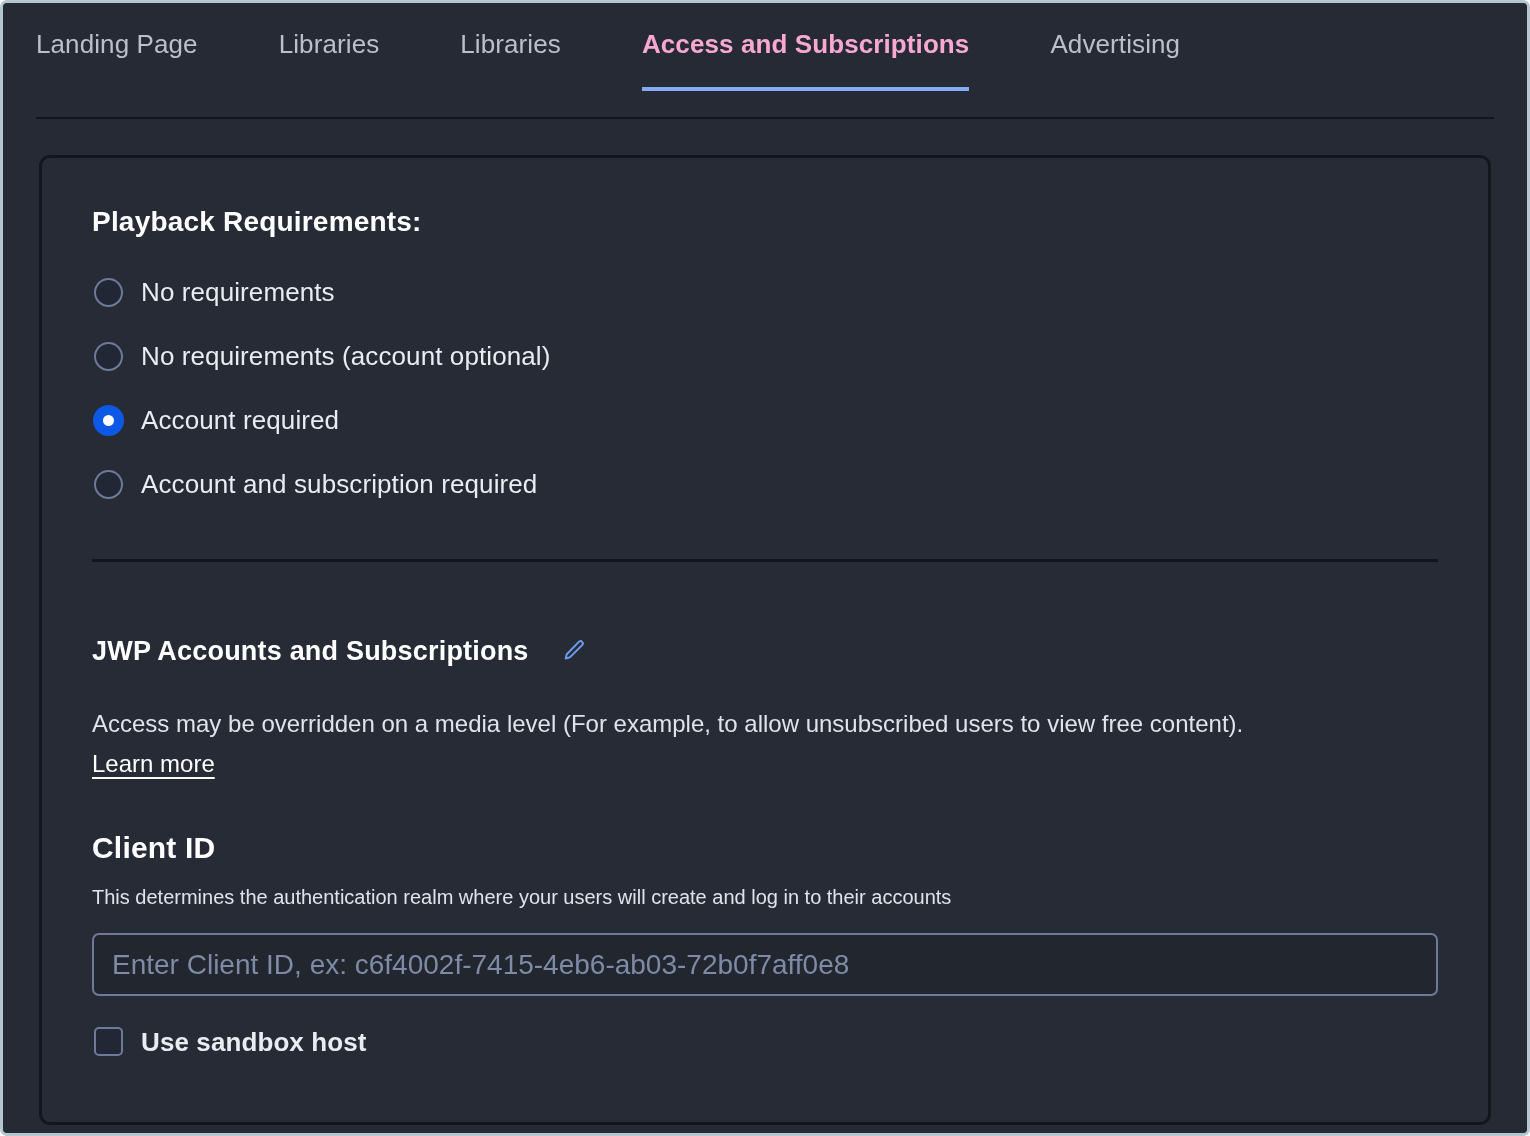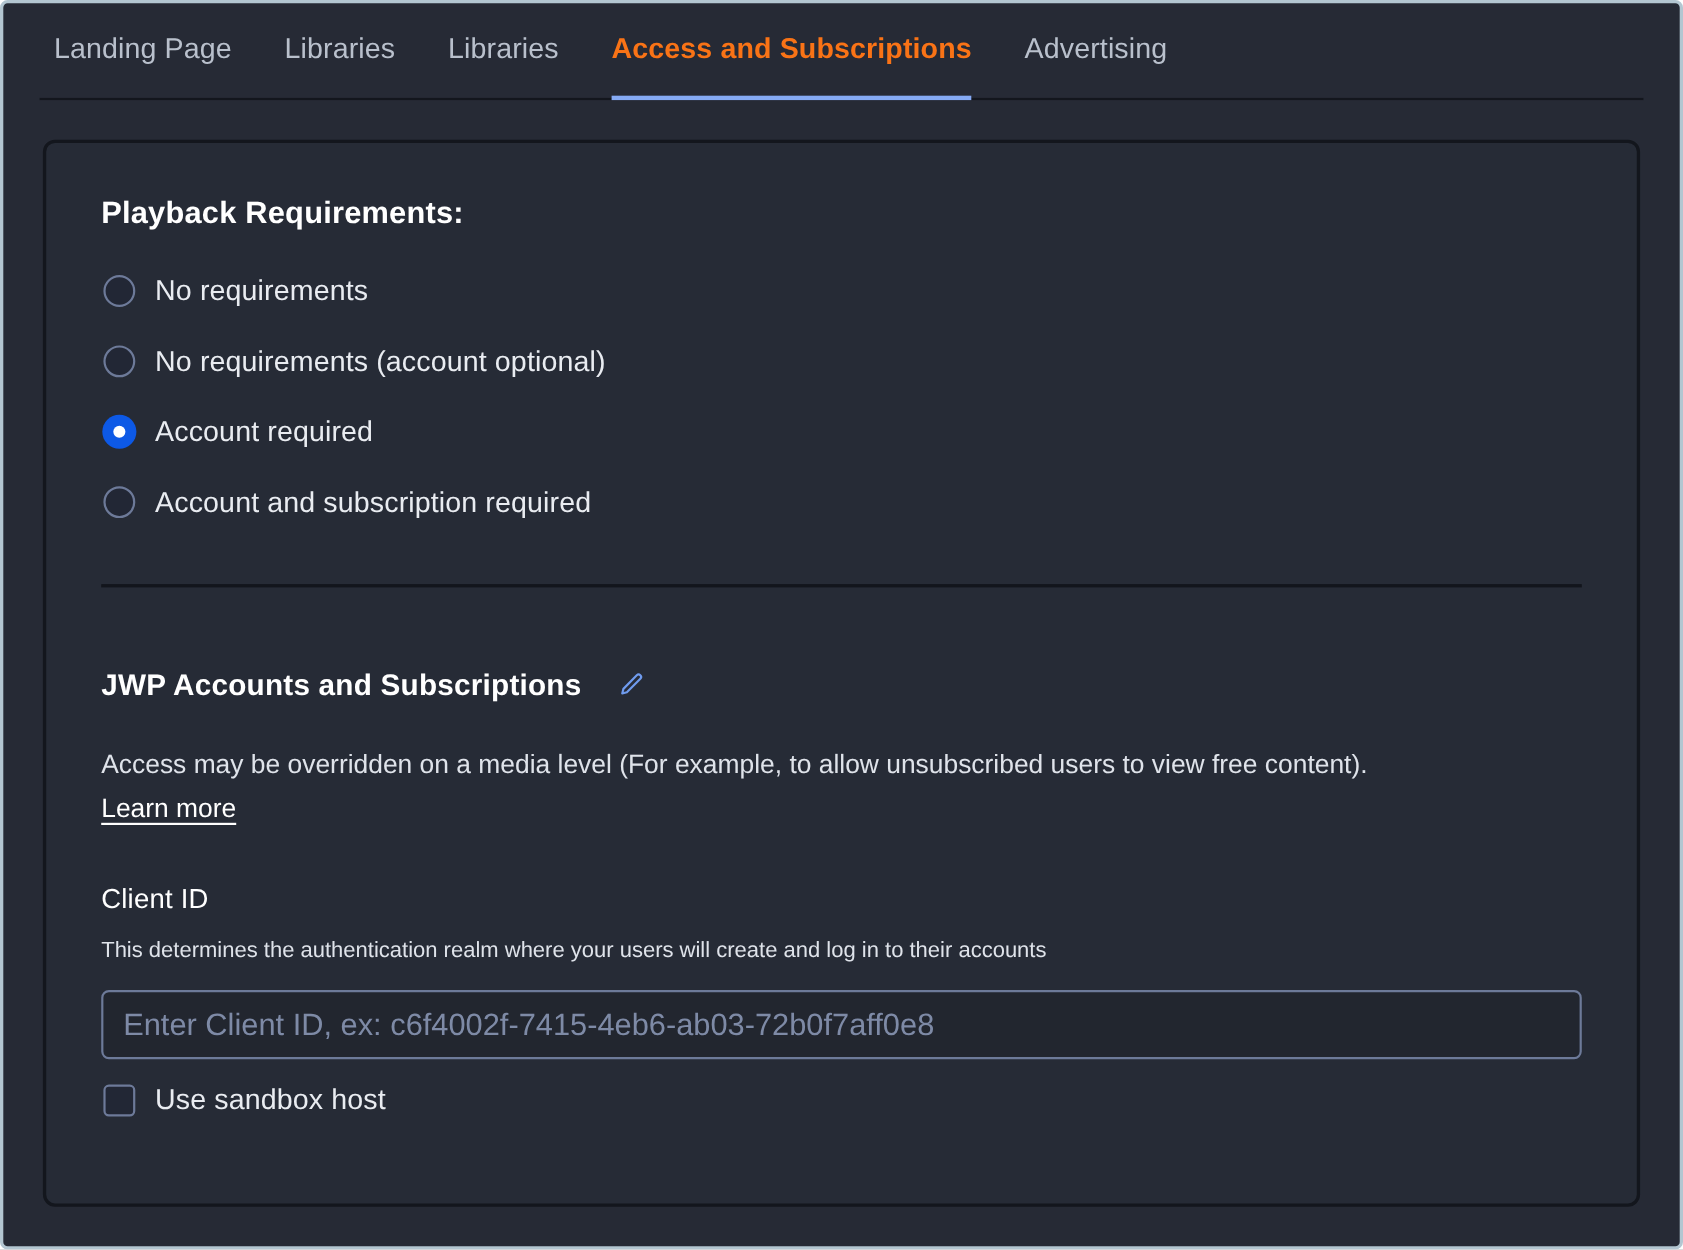--- a/index.html
+++ b/index.html
@@ -23,24 +23,25 @@
     background: #262a35;
     border: 3px solid #b3c6d1;
     border-radius: 7px;
     overflow: hidden;
   }
 
   
   .tabbar {
     position: relative;
     box-sizing: border-box;
-    height: 88px;
-    padding: 0 46px;
+    height: 116px;
+    padding: 0 33px;
     display: flex;
     align-items: flex-start;
+    gap: 33px;
   }
   .tabbar::after {
     content: "";
     position: absolute;
     left: 33px;
     right: 33px;
     bottom: 0;
     height: 2px;
     background: #13161d;
   }
@@ -53,21 +54,21 @@
     padding: 0 0 6px 0;
     margin-right: 48px;
     font-size: 26px;
     letter-spacing: 0.1px;
     color: #b9c0cc;
     cursor: pointer;
     white-space: nowrap;
   }
   .tab:last-child { margin-right: 4px; }
   .tab.active {
-    color: #f97316;
+    color: #f9a8d4;
     font-weight: bold;
   }
   .tab.active::after {
     content: "";
     position: absolute;
     left: 0;
     right: 0;
     bottom: 0;
     height: 4px;
     background: #85aaf4;
@@ -177,22 +178,22 @@
     display: inline-block;
     color: #ffffff;
     font-size: 24px;
     text-decoration: underline;
     text-underline-offset: 5px;
     cursor: pointer;
   }
 
   .field-label {
     color: #ffffff;
-    font-size: 25px;
-    font-weight: normal;
+    font-size: 30px;
+    font-weight: bold;
     margin: 47px 0 0 0;
     letter-spacing: 0.2px;
   }
   .field-help {
     color: #dfe3ea;
     font-size: 20px;
     margin: 21px 0 0 0;
   }
 
   .text-input {
@@ -210,23 +211,24 @@
     font-size: 28px;
     outline: none;
   }
   .text-input::placeholder {
     color: #7e8aa6;
     opacity: 1;
   }
 
   .check-row {
     display: flex;
-    align-items: flex-end;
-    margin: 21px 0 0 2px;
-    cursor: pointer;
+    align-items: flex-start;
+    margin: 31px 0 0 2px;
+    cursor: pointer;
+    font-weight: bold;
   }
   .checkbox {
     box-sizing: border-box;
     width: 29px;
     height: 29px;
     border: 2px solid #6d7a99;
     border-radius: 5px;
     background: #222735;
     flex: 0 0 auto;
     margin-right: 18px;

